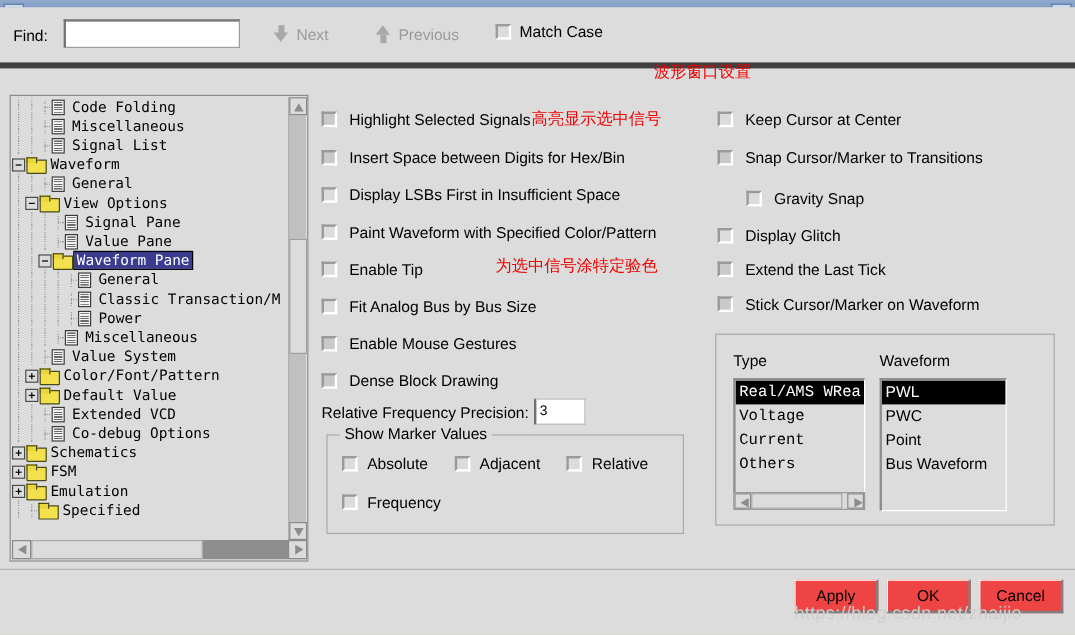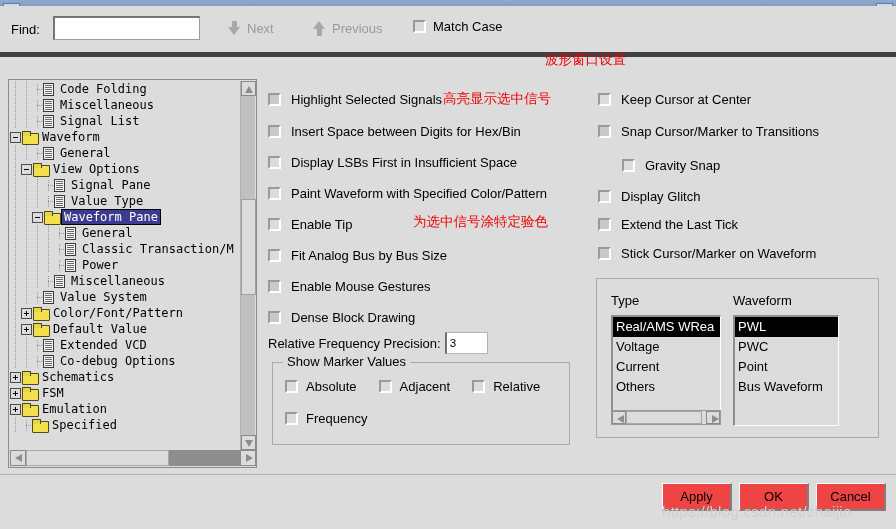--- a/index.html
+++ b/index.html
@@ -388,21 +388,21 @@
           <span class="dots elbow"></span>
           <span class="ic-doc"></span>
           <span class="tree-label">Signal Pane</span>
         </div>
         <div class="tree-row">
           <span class="vline"></span>
           <span class="vline"></span>
           <span class="vline"></span>
           <span class="dots elbow"></span>
           <span class="ic-doc"></span>
-          <span class="tree-label">Value Type</span>
+          <span class="tree-label">Value Pane</span>
         </div>
         <div class="tree-row selected">
           <span class="vline"></span>
           <span class="vline"></span>
           <span class="expander"></span>
           <span class="ic-folder"></span>
           <span class="tree-label">Waveform Pane</span>
         </div>
         <div class="tree-row">
           <span class="vline"></span>
@@ -611,21 +611,21 @@
       </span>
     </div>
   </div>
 
   <div class="groupbox" id="analog-group">
 
     <div class="sublabel" style="left:14px; top:14px;">Type</div>
     <div class="sublabel" style="left:136px; top:14px;">Waveform</div>
 
     <div class="listwrap" style="left:14px; top:36px;">
-      <div class="listbox" id="type-list" style="width:110px; height:98px;">
+      <div class="listbox" id="type-list" style="width:110px; height:98px;font-family:Liberation Mono, monospace;">
           <div class="item sel">Real/AMS WRea</div>
           <div class="item">Voltage</div>
           <div class="item">Current</div>
           <div class="item">Others</div>
         </div>
       <div class="mini-hscroll" style="left:0; top:95px; width:110px;">
         <div class="hsb-arrow">
             <span class="tri"></span>
           </div>
         <div class="hsb-thumb" style="width:76px;"></div>

